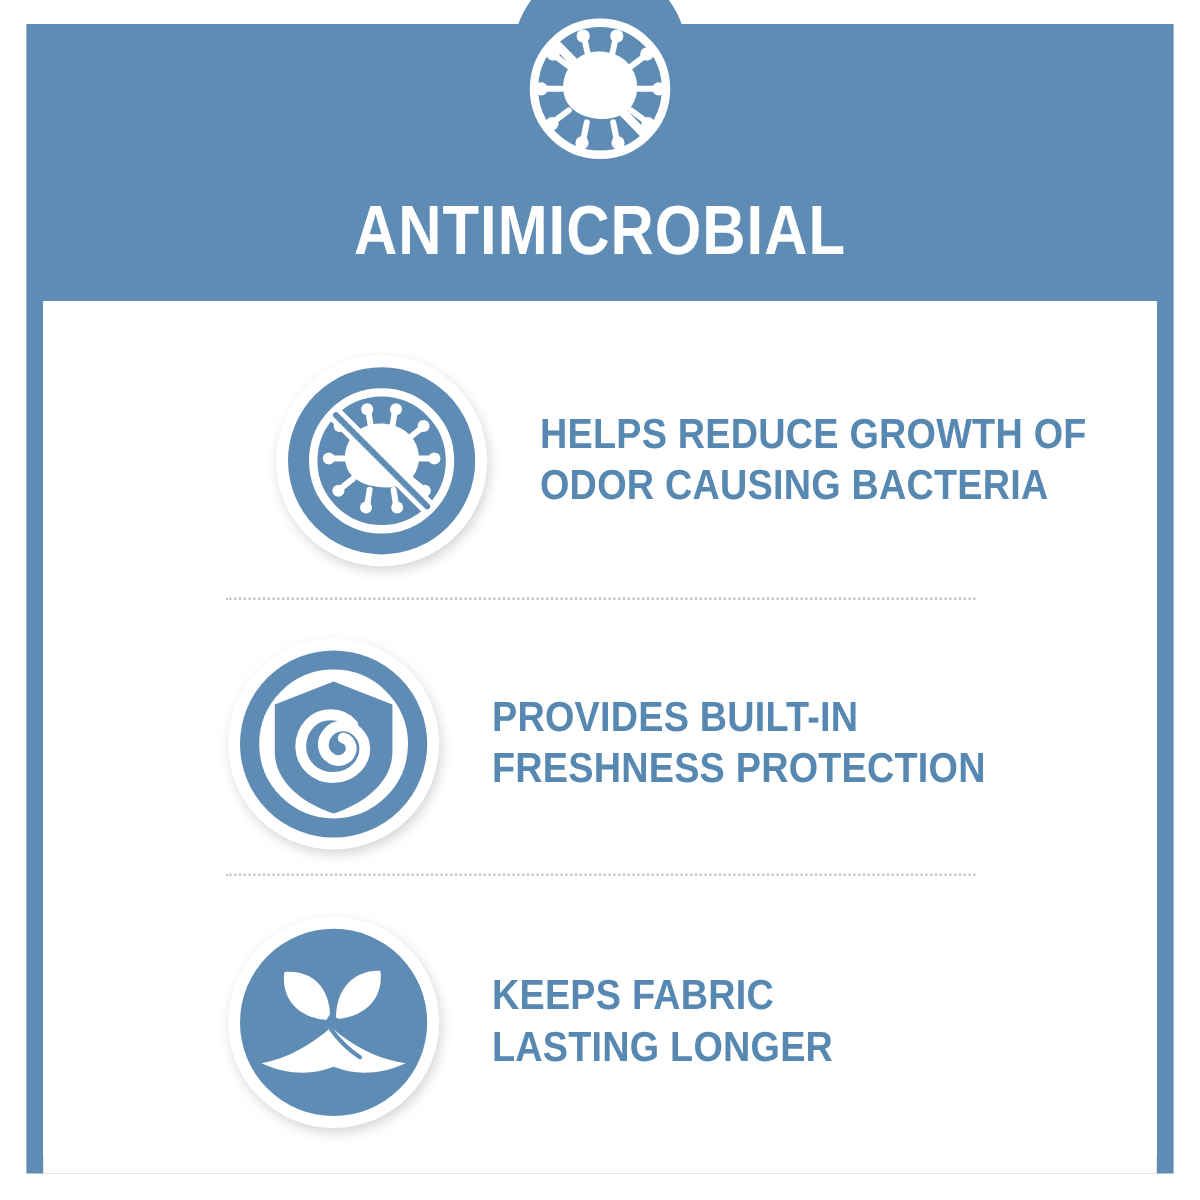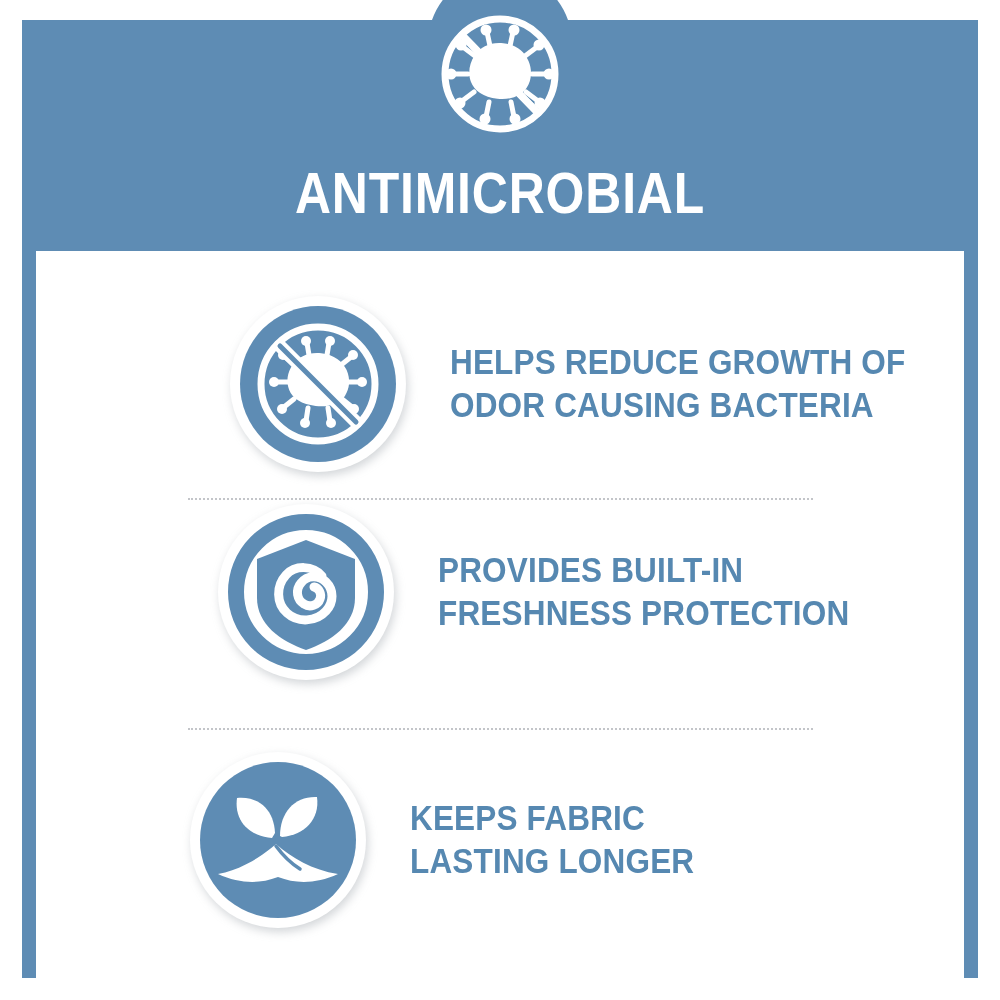--- a/index.html
+++ b/index.html
@@ -71,22 +71,22 @@
 
   .feature-row {
     position: absolute;
     left: 0;
     width: 928px;
     height: 190px;
     display: flex;
     align-items: center;
   }
   .feature-row.r0 { top: 38px; margin-left: 40px; }
-  .feature-row.r1 { top: 246px; margin-left: 28px; }
-  .feature-row.r2 { top: 494px; }
+  .feature-row.r1 { top: 274px; }
+  .feature-row.r2 { top: 506px; }
 
   .badge-wrap {
     position: relative;
     width: 180px;
     height: 180px;
     margin-left: 152px;
     flex: 0 0 auto;
     filter: drop-shadow(2px 4px 5px rgba(120,130,140,0.33));
   }
   .badge-wrap svg {

